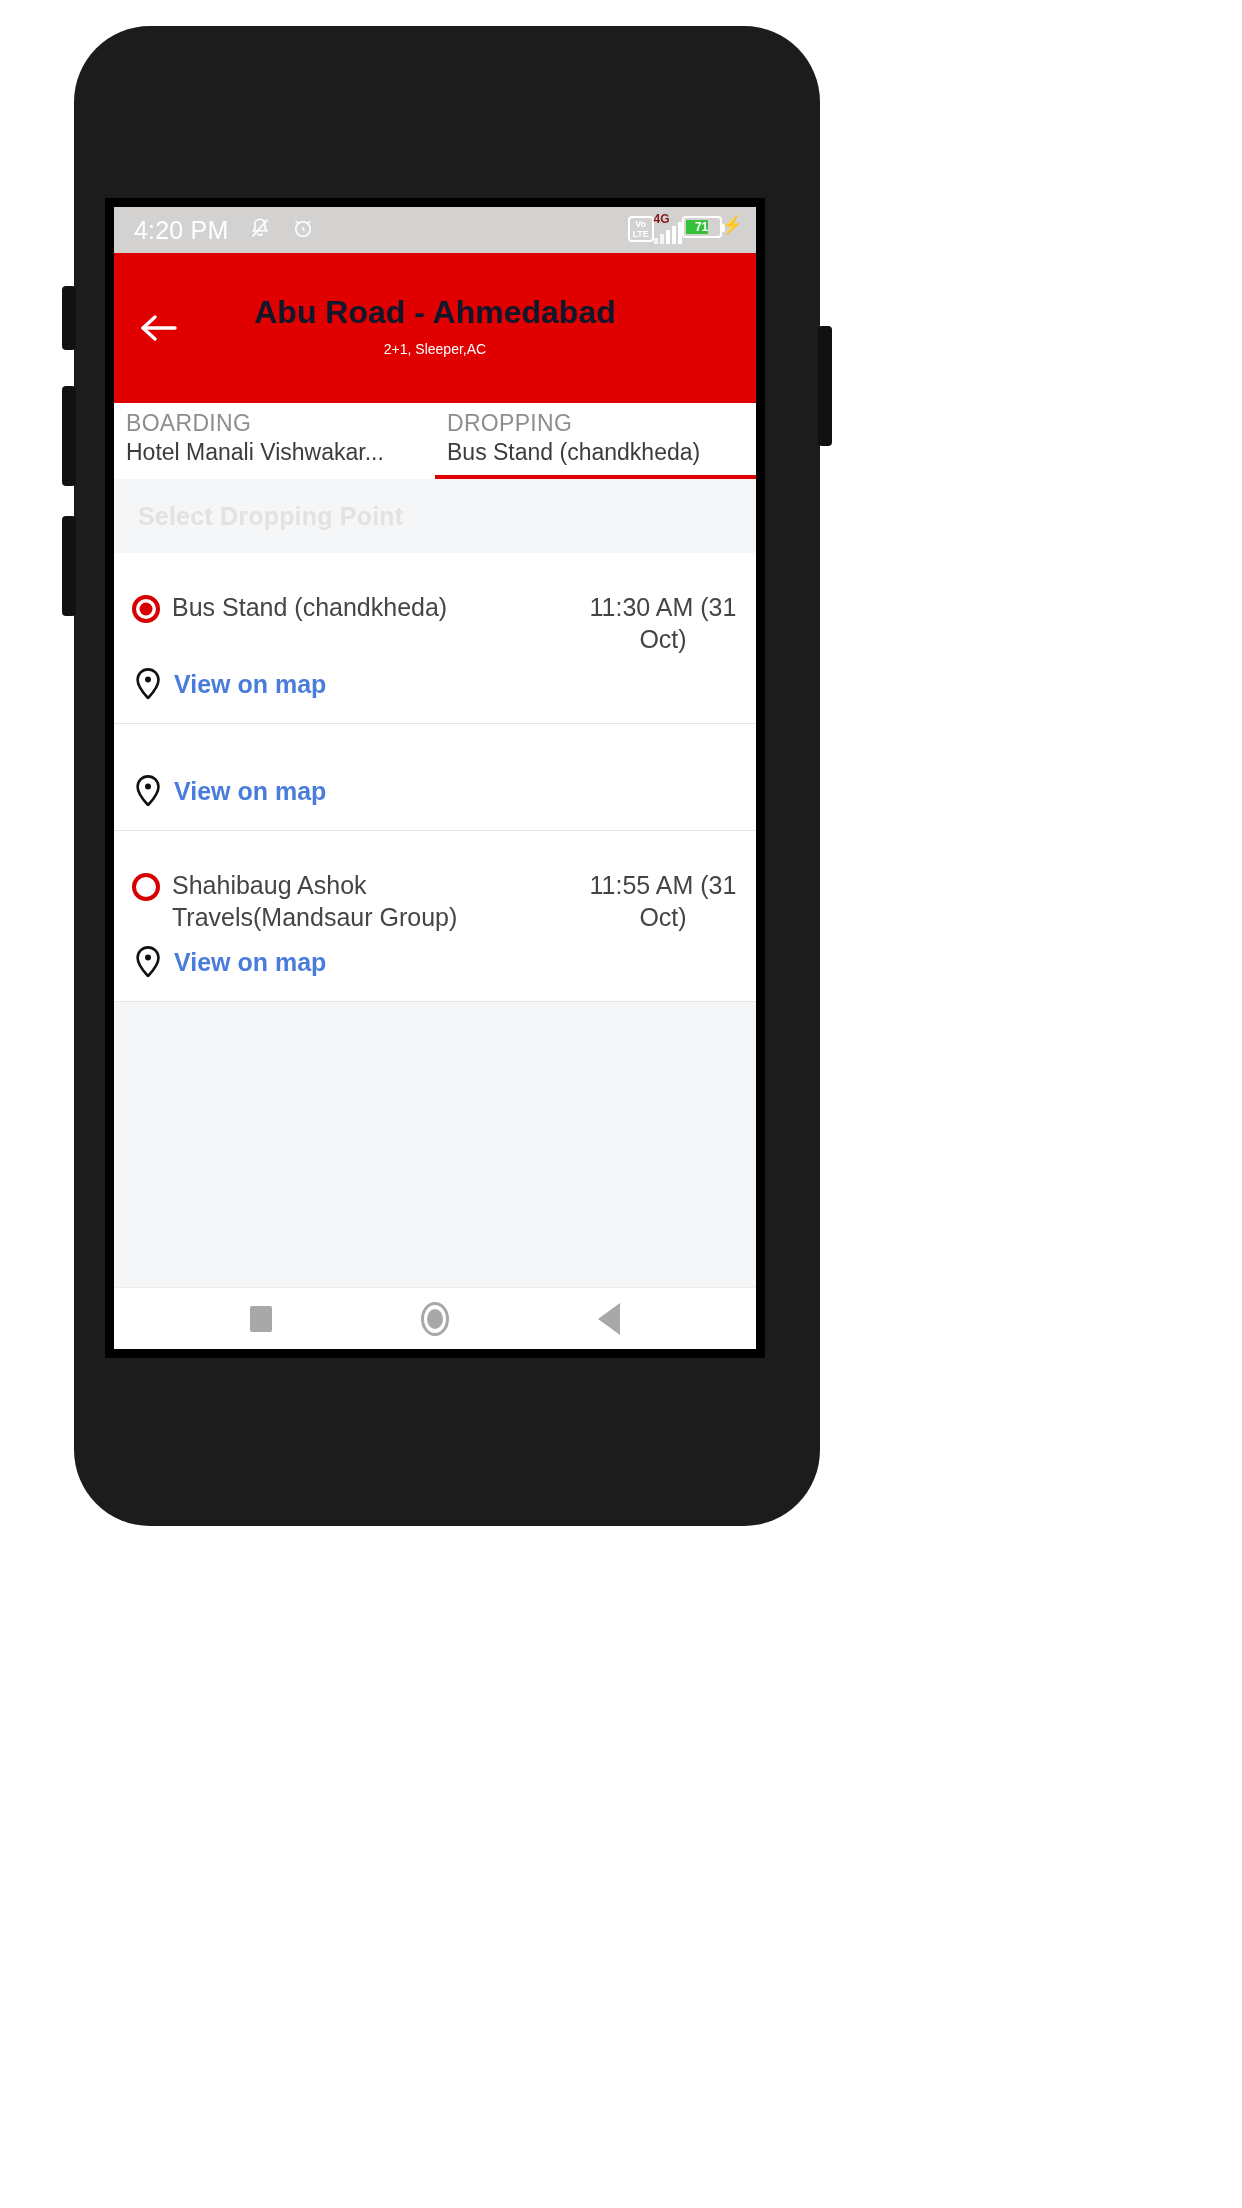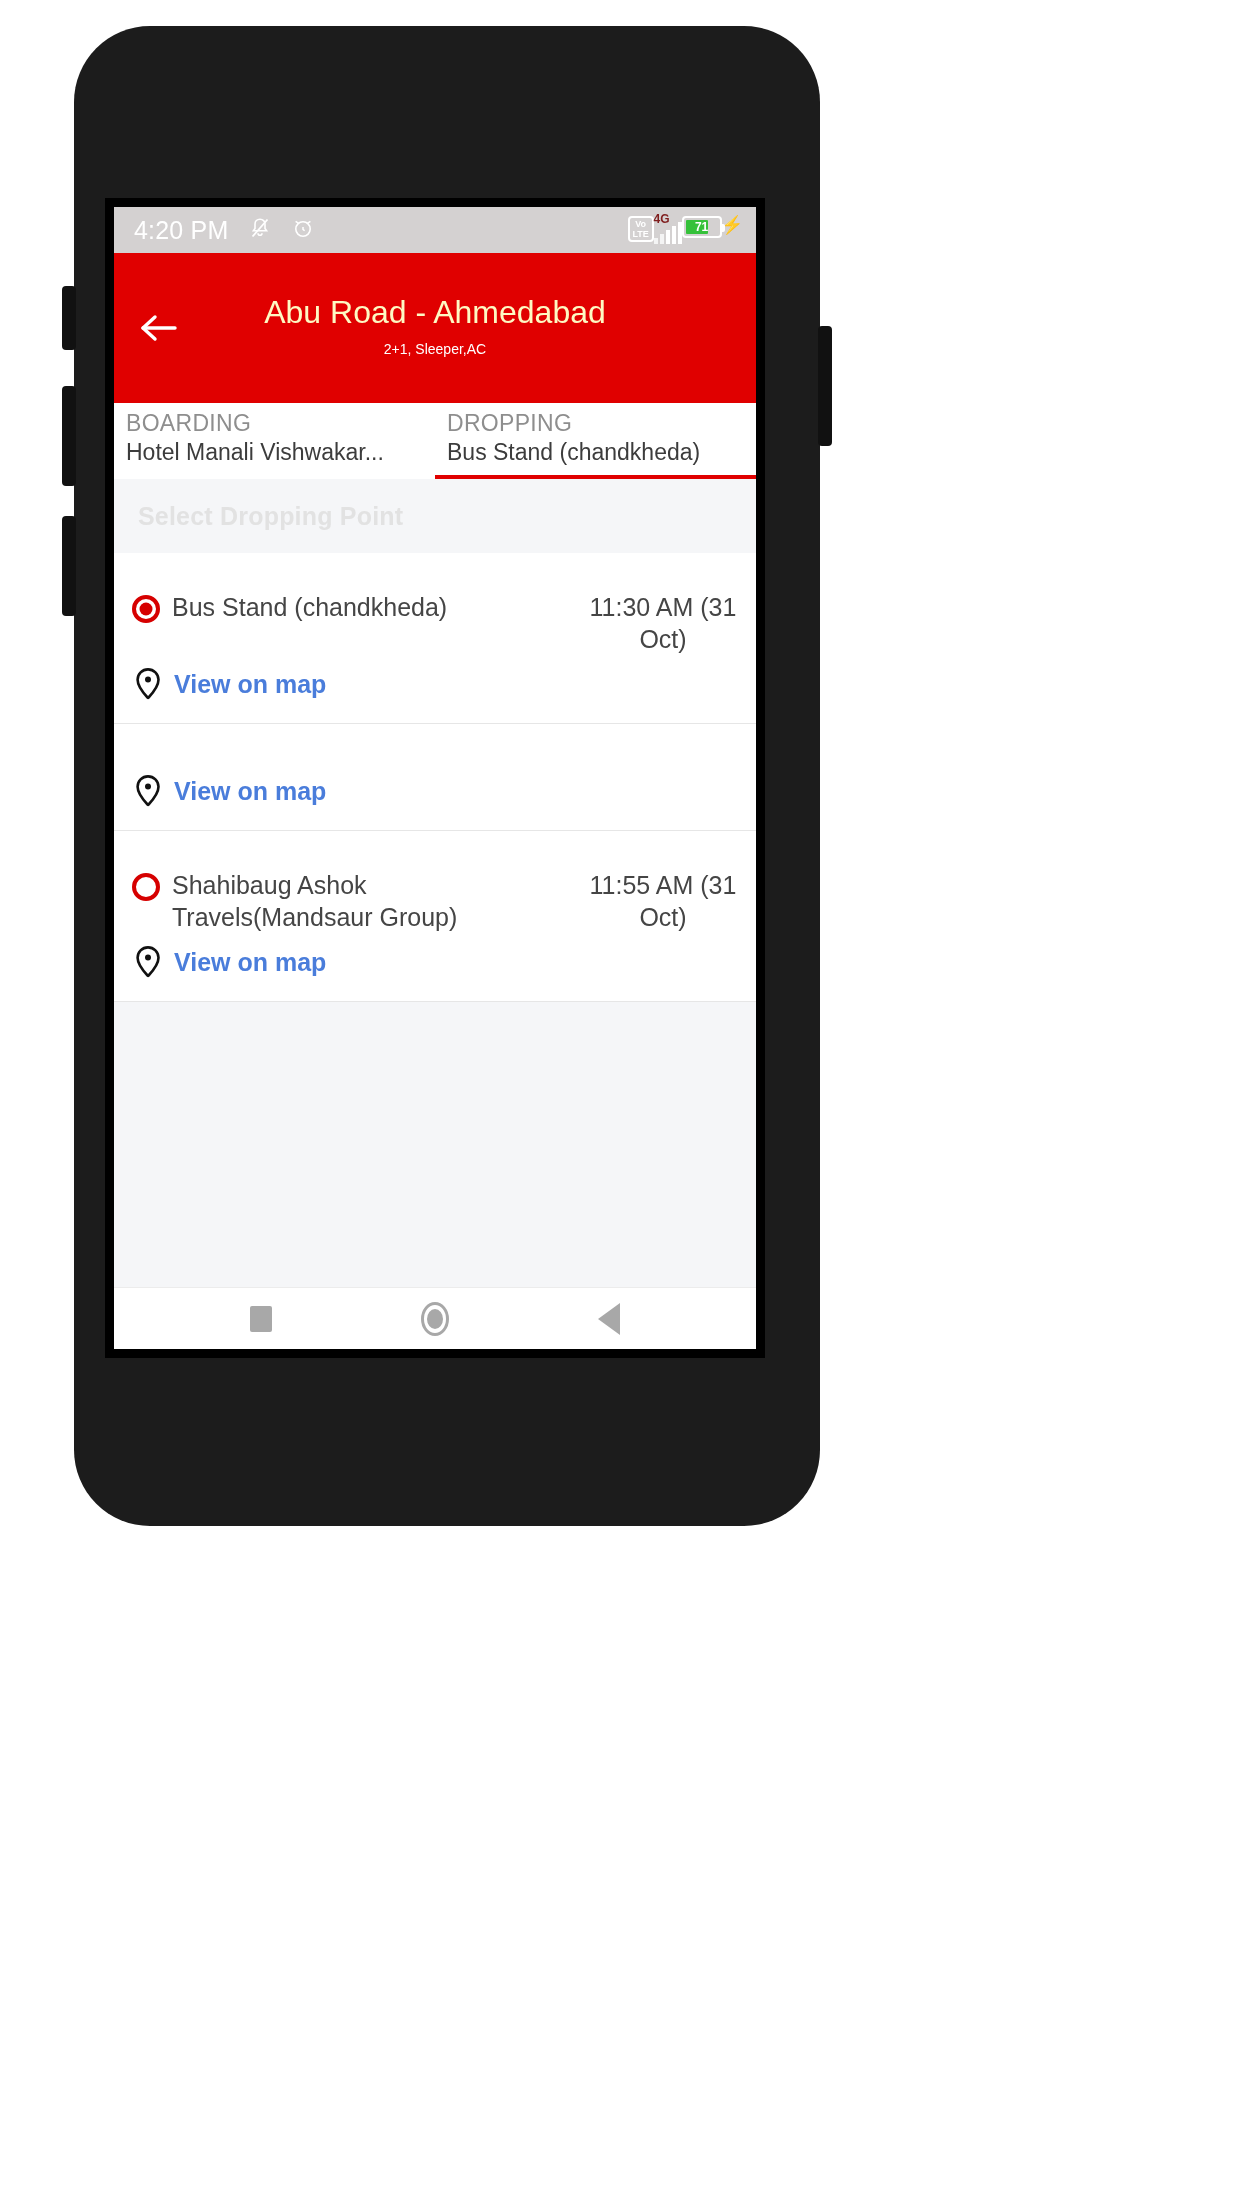--- a/index.html
+++ b/index.html
@@ -179,23 +179,23 @@
     width: 58px;
     height: 58px;
     display: flex;
     align-items: center;
     justify-content: center;
     cursor: pointer;
   }
   #back-button svg { display: block; }
   .appbar-text { text-align: center; padding: 0 70px; }
   .appbar-title {
-    color: #fef9c3;
+    color: #0f172a;
     font-size: 32px;
-    font-weight: normal;
+    font-weight: bold;
     line-height: 38px;
     white-space: nowrap;
   }
   .appbar-subtitle {
     color: #ffffff;
     font-size: 14px;
     line-height: 30px;
     margin-top: 3px;
   }
 

